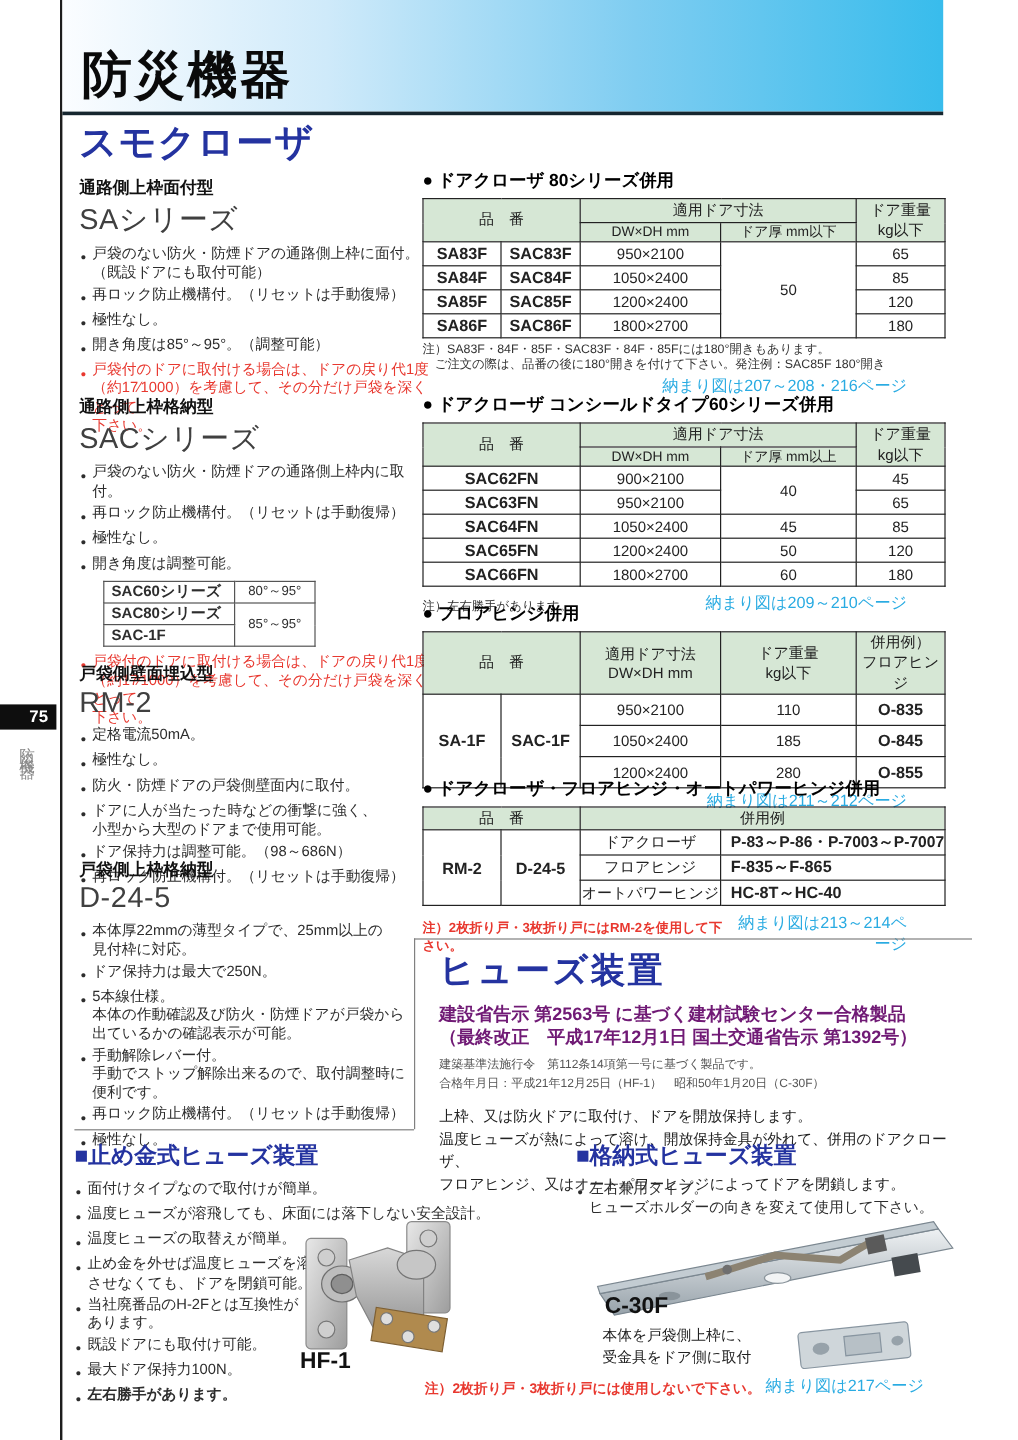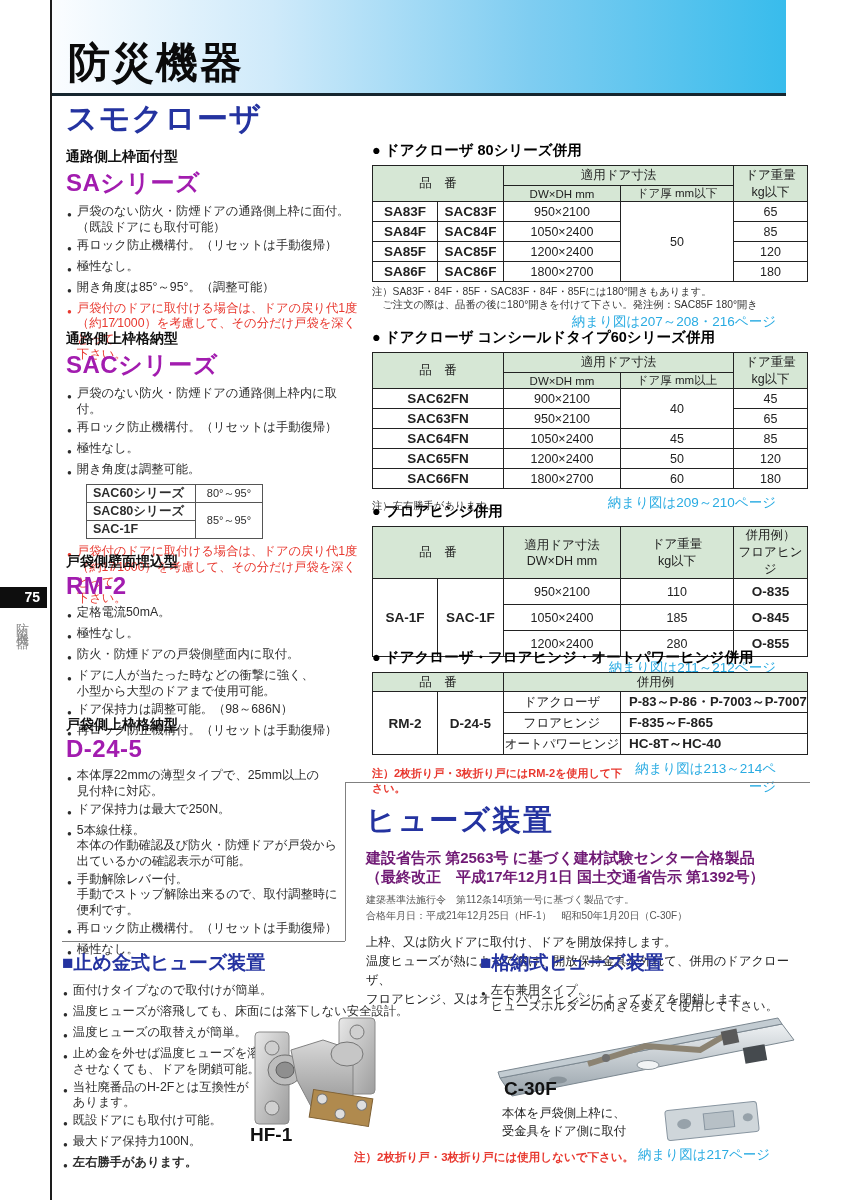--- a/index.html
+++ b/index.html
@@ -16,52 +16,52 @@
   .banner{position:absolute;left:52px;top:0;width:734px;height:93px;
        background:linear-gradient(90deg,#fbfdff 0%,#cfeafa 30%,#7fcdf1 65%,#38bcec 100%);
        border-bottom:3px solid #16262f;}
   .banner h1{position:absolute;left:16px;bottom:2px;margin:0;font-size:42px;font-weight:bold;
        color:#0a0a0a;letter-spacing:2px;}
   .main-title{position:absolute;left:66px;top:98px;margin:0;font-size:31px;font-weight:bold;
        color:#2433a0;letter-spacing:1px;}
   
   .lsec{position:absolute;left:66px;width:292px;}
   .subt{font-size:14px;font-weight:bold;color:#111;}
-  .sname{font-size:24px;font-weight:bold;color:#a21caf;margin:1px 0 5px;letter-spacing:.5px;}
+  .sname{font-size:24px;font-weight:normal;color:#404040;margin:1px 0 5px;letter-spacing:.5px;}
   .bullets{font-size:12.3px;line-height:15.5px;color:#2d2d2d;}
   .bullet{display:flex;margin-bottom:2.5px;}
   .bullet::before{content:"●";flex:none;font-size:8px;margin:3px 5px 0 1px;}
   .bullet .bt{white-space:pre-line;flex:1;}
   .bullet.red{color:#e8382f;}
   .bullet.bold .bt{font-weight:bold;}
   .atable{border-collapse:collapse;margin:4px 0 5px 20px;}
   .atable td{border:1px solid #555;height:17px;}
   .atable .an{font-weight:bold;font-size:12.5px;width:96px;padding:0 6px;}
   .atable .av{font-size:11px;text-align:center;width:60px;padding:0 3px;}
   
-  .rblock{position:absolute;left:372px;width:404px;}
+  .rblock{position:absolute;left:352px;width:404px;}
   .btitle{font-size:14.5px;font-weight:bold;color:#000;margin-bottom:5px;}
   .ptable{border-collapse:collapse;table-layout:fixed;width:435px;border:1.5px solid #222;}
   .ptable td{border:1px solid #222;text-align:center;font-size:12.5px;padding:0;height:19px;overflow:hidden;}
   .ptable tr.th td{background:#d6e7d5;}
   .ptable tr.sub td{height:15px;font-size:11.5px;}
   .ptable td.pn{font-weight:bold;font-size:13.5px;}
   .ptable td.left{text-align:left;padding-left:8px;}
   .t-floor td{height:25px;}
   .t-floor tr.th td{height:33px;font-size:12.5px;}
   .t-combo td{height:20px;}
   .t-combo tr.th td{height:18px;}
   .note{font-size:10.3px;line-height:13px;color:#333;margin-top:3px;}
   .link{font-size:13.5px;color:#29abe2;text-align:right;margin-top:2px;}
   .noterow{display:flex;justify-content:space-between;align-items:flex-end;margin-top:3px;}
   .rednote{font-size:11px;font-weight:bold;color:#e8382f;}
   
   .fusebox{position:absolute;left:345px;top:782px;width:465px;height:159px;
        border-top:1px solid #808080;border-left:1px solid #808080;
-       padding:18px 0 0 20px;box-sizing:border-box;}
+       padding:6px 0 0 20px;box-sizing:border-box;}
   .fuse-title{margin:0 0 7px;font-size:29px;font-weight:bold;color:#2433a0;letter-spacing:2px;}
   .fuse-bold{font-size:15px;font-weight:bold;color:#701a75;line-height:19px;}
   .fuse-gray{font-size:10px;color:#555;line-height:15.5px;margin-top:6px;}
   .fuse-body{font-size:12.3px;color:#222;line-height:19px;margin-top:10px;}
   .lb-rule{position:absolute;left:62px;top:941px;width:283px;height:1px;background:#808080;}
   
   .bsec{position:absolute;}
   .bheading{font-size:19px;font-weight:bold;color:#2433a0;margin:0 0 7px;}
   .plabel{position:absolute;font-size:19px;font-weight:bold;color:#111;}
   .pcaption{position:absolute;font-size:12.3px;line-height:18px;color:#222;}

